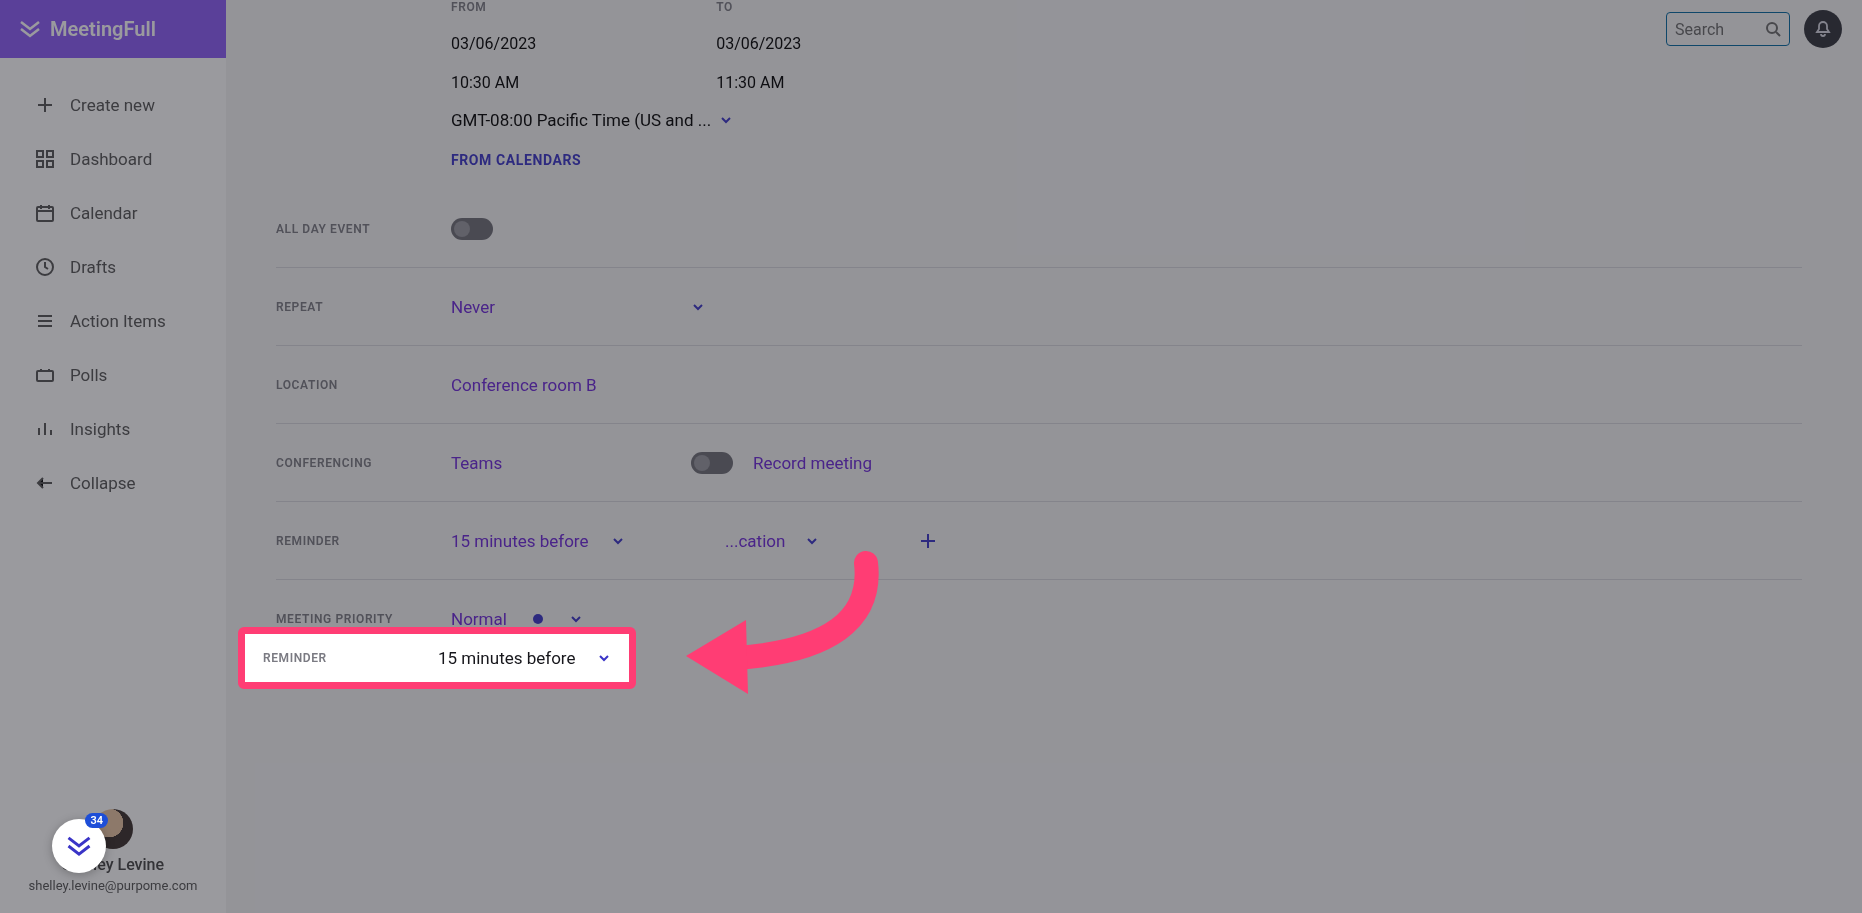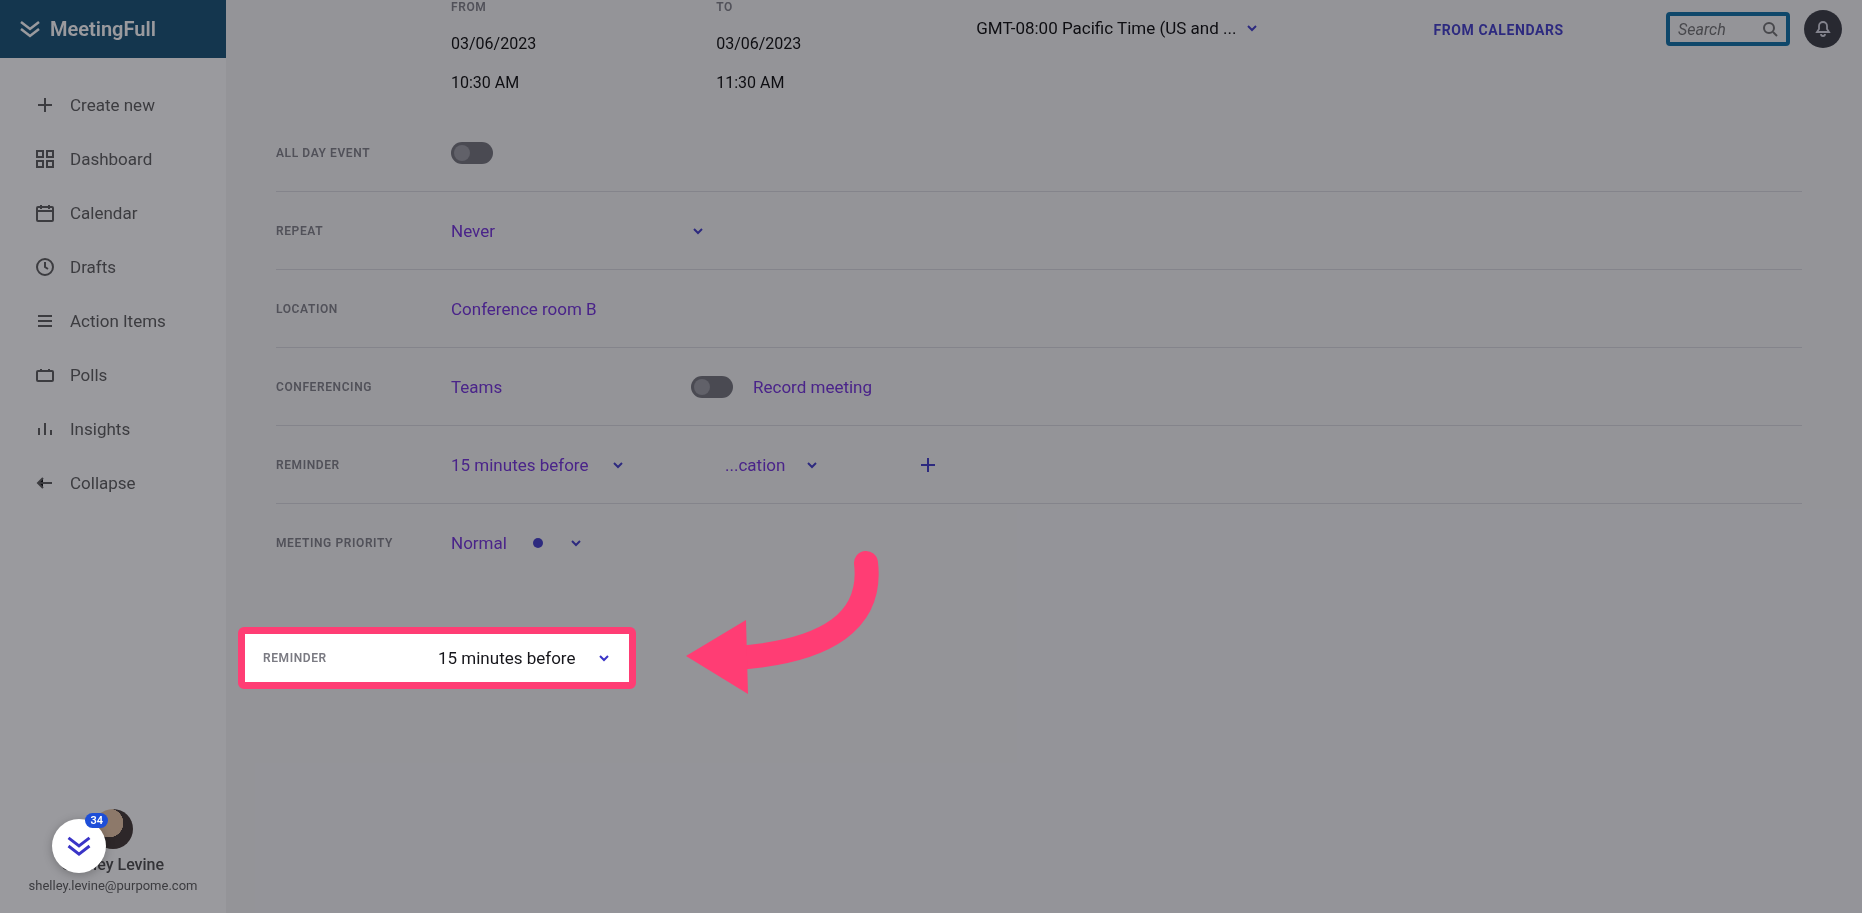--- a/index.html
+++ b/index.html
@@ -21,21 +21,21 @@
   
   .sidebar {
     width: 226px;
     height: 100%;
     background: #fff;
     display: flex;
     flex-direction: column;
     position: relative;
   }
   .logo-bar {
-    background: #0c4a6e;
+    background: #8b5cf6;
     height: 58px;
     display: flex;
     align-items: center;
     padding: 0 18px;
     color: #fff;
     font-weight: 600;
     font-size: 20px;
     gap: 8px;
   }
   .logo-bar svg { flex-shrink: 0; }
@@ -123,29 +123,28 @@
     height: 58px;
     display: flex;
     align-items: center;
     justify-content: flex-end;
     padding: 0 20px;
     gap: 14px;
   }
   .search-box {
     width: 124px;
     height: 34px;
-    border: 4px solid #0369a1;
+    border: 1px solid #0369a1;
     border-radius: 4px;
     display: flex;
     align-items: center;
     padding: 0 8px;
     color: #6a6a6a;
     font-size: 16px;
     justify-content: space-between;
-    font-style: italic;
   }
   .bell-btn {
     width: 38px;
     height: 38px;
     background: #30323a;
     border-radius: 50%;
     display: flex;
     align-items: center;
     justify-content: center;
     color: #d5d6e0;
@@ -376,21 +375,21 @@
         <div class="avatar"></div>
       </div>
       <div class="user-name">Shell<span>ey Levine</span></div>
       <div class="user-email">shelley.levin<span>e@purpome.com</span></div>
     </div>
   </aside>
 
   <main class="main">
     <div class="form-area">
 
-      <div class="form-row no-border" style="align-items:flex-start; flex-direction:row; padding-top:0;">
+      <div class="form-row no-border" style="align-items:flex-start; flex-direction:column; padding-top:0;">
         <div class="from-to-block" style="margin-left:175px;">
           <div class="ft-col">
             <span class="ft-head">FROM</span>
             <span>03/06/2023</span>
             <span>10:30 AM</span>
           </div>
           <div class="ft-col">
             <span class="ft-head">TO</span>
             <span>03/06/2023</span>
             <span>11:30 AM</span>

